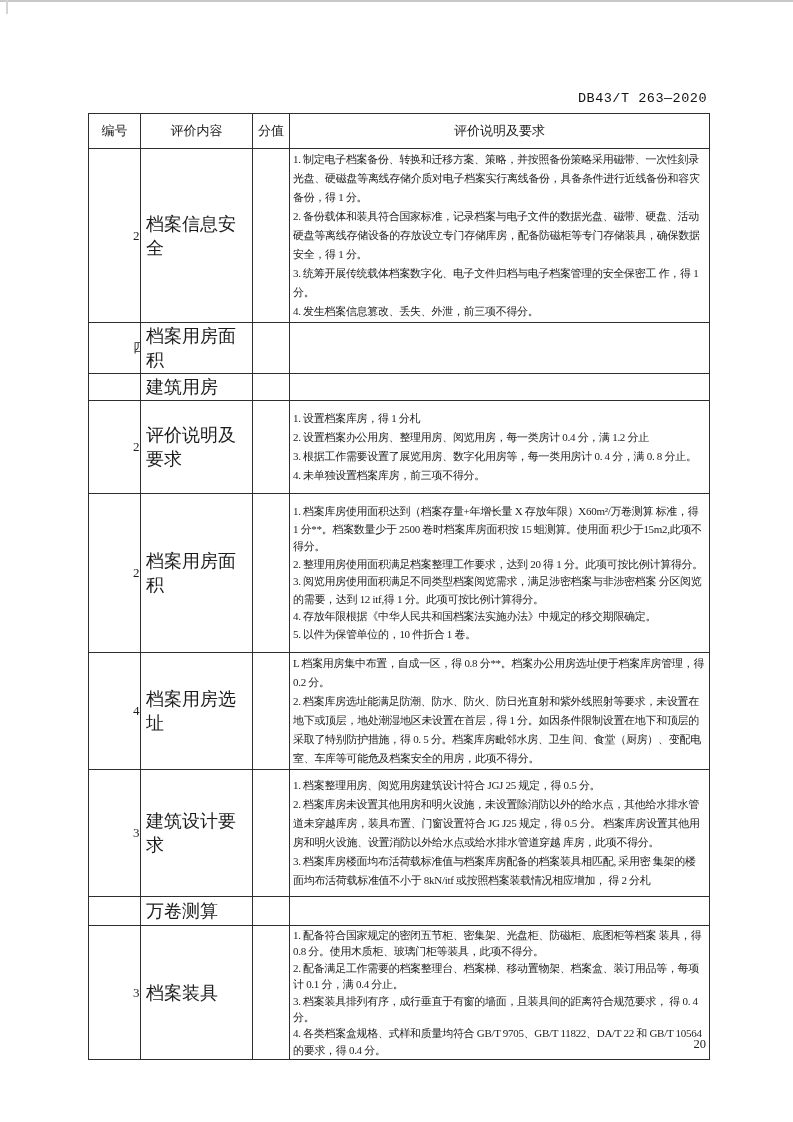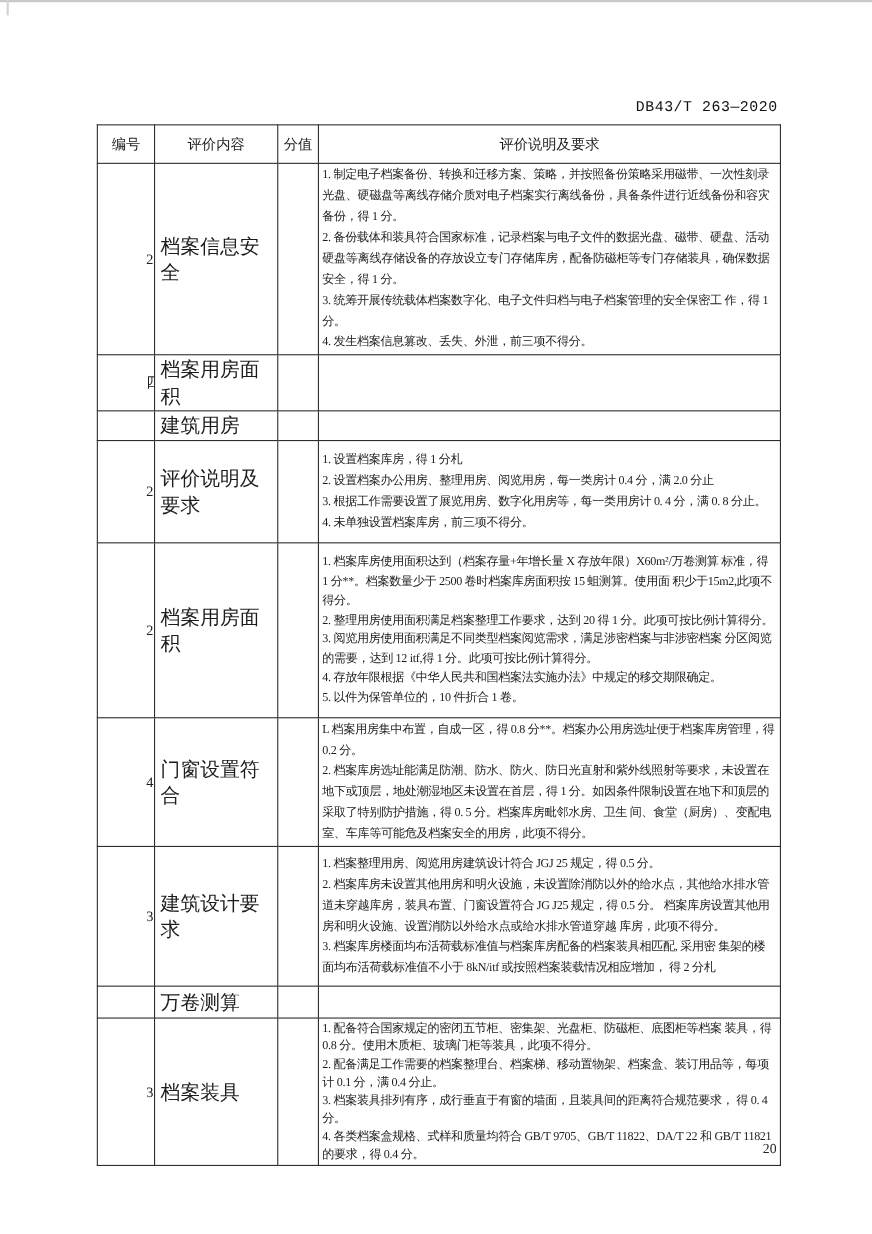--- a/index.html
+++ b/index.html
@@ -114,37 +114,37 @@
       <td class="c-id">（一）</td>
       <td class="c-content">建筑用房</td>
       <td class="c-score">11</td>
       <td class="c-desc"></td>
     </tr>
     <tr class="h-r27">
       <td class="c-id">27</td>
       <td class="c-content">评价说明及要求</td>
       <td class="c-score">3</td>
       <td class="c-desc">1. 设置档案库房，得 1 分札
-2. 设置档案办公用房、整理用房、阅览用房，每一类房计 0.4 分，满 2.0 分止
+2. 设置档案办公用房、整理用房、阅览用房，每一类房计 0.4 分，满 1.2 分止
 3. 根据工作需要设置了展览用房、数字化用房等，每一类用房计 0. 4 分，满 0. 8 分止。
 4. 未单独设置档案库房，前三项不得分。</td>
     </tr>
     <tr class="h-r28 lh-mid">
       <td class="c-id">28</td>
       <td class="c-content">档案用房面积</td>
       <td class="c-score">3</td>
       <td class="c-desc">1. 档案库房使用面积达到（档案存量+年增长量 X 存放年限）X60m²/万卷测算 标准，得 1 分**。档案数量少于 2500 卷时档案库房面积按 15 蛆测算。使用面 积少于15m2,此项不得分。
 2. 整理用房使用面积满足档案整理工作要求，达到 20 得 1 分。此项可按比例计算得分。
 3. 阅览用房使用面积满足不同类型档案阅览需求，满足涉密档案与非涉密档案 分区阅览的需要，达到 12 itf,得 1 分。此项可按比例计算得分。
 4. 存放年限根据《中华人民共和国档案法实施办法》中规定的移交期限确定。
 5. 以件为保管单位的，10 件折合 1 卷。</td>
     </tr>
     <tr class="h-r29">
       <td class="c-id">48</td>
-      <td class="c-content">门窗设置符合</td>
+      <td class="c-content">档案用房选址</td>
       <td class="c-score">2</td>
       <td class="c-desc">L 档案用房集中布置，自成一区，得 0.8 分**。档案办公用房选址便于档案库房管理，得 0.2 分。
 2. 档案库房选址能满足防潮、防水、防火、防日光直射和紫外线照射等要求，未设置在地下或顶层，地处潮湿地区未设置在首层，得 1 分。如因条件限制设置在地下和顶层的采取了特别防护措施，得 0. 5 分。档案库房毗邻水房、卫生 间、食堂（厨房）、变配电室、车库等可能危及档案安全的用房，此项不得分。</td>
     </tr>
     <tr class="h-r30">
       <td class="c-id">30</td>
       <td class="c-content">建筑设计要求</td>
       <td class="c-score">3</td>
       <td class="c-desc">1. 档案整理用房、阅览用房建筑设计符合 JGJ 25 规定，得 0.5 分。
 2. 档案库房未设置其他用房和明火设施，未设置除消防以外的给水点，其他给水排水管道未穿越库房，装具布置、门窗设置符合 JG J25 规定，得 0.5 分。 档案库房设置其他用房和明火设施、设置消防以外给水点或给水排水管道穿越 库房，此项不得分。
@@ -156,19 +156,19 @@
       <td class="c-score">9</td>
       <td class="c-desc"></td>
     </tr>
     <tr class="h-r31 lh-tight">
       <td class="c-id">31</td>
       <td class="c-content">档案装具</td>
       <td class="c-score">2</td>
       <td class="c-desc">1. 配备符合国家规定的密闭五节柜、密集架、光盘柜、防磁柜、底图柜等档案 装具，得 0.8 分。使用木质柜、玻璃门柜等装具，此项不得分。
 2. 配备满足工作需要的档案整理台、档案梯、移动置物架、档案盒、装订用品等，每项计 0.1 分，满 0.4 分止。
 3. 档案装具排列有序，成行垂直于有窗的墙面，且装具间的距离符合规范要求， 得 0. 4 分。
-4. 各类档案盒规格、式样和质量均符合 GB/T 9705、GB/T 11822、DA/T 22 和 GB/T 11821 的要求，得 0.4 分。</td>
+4. 各类档案盒规格、式样和质量均符合 GB/T 9705、GB/T 11822、DA/T 22 和 GB/T 10564 的要求，得 0.4 分。</td>
     </tr>
   </tbody>
     </table>
 </div>
 
 <div class="page-num">20</div>
 
 </body></html>

